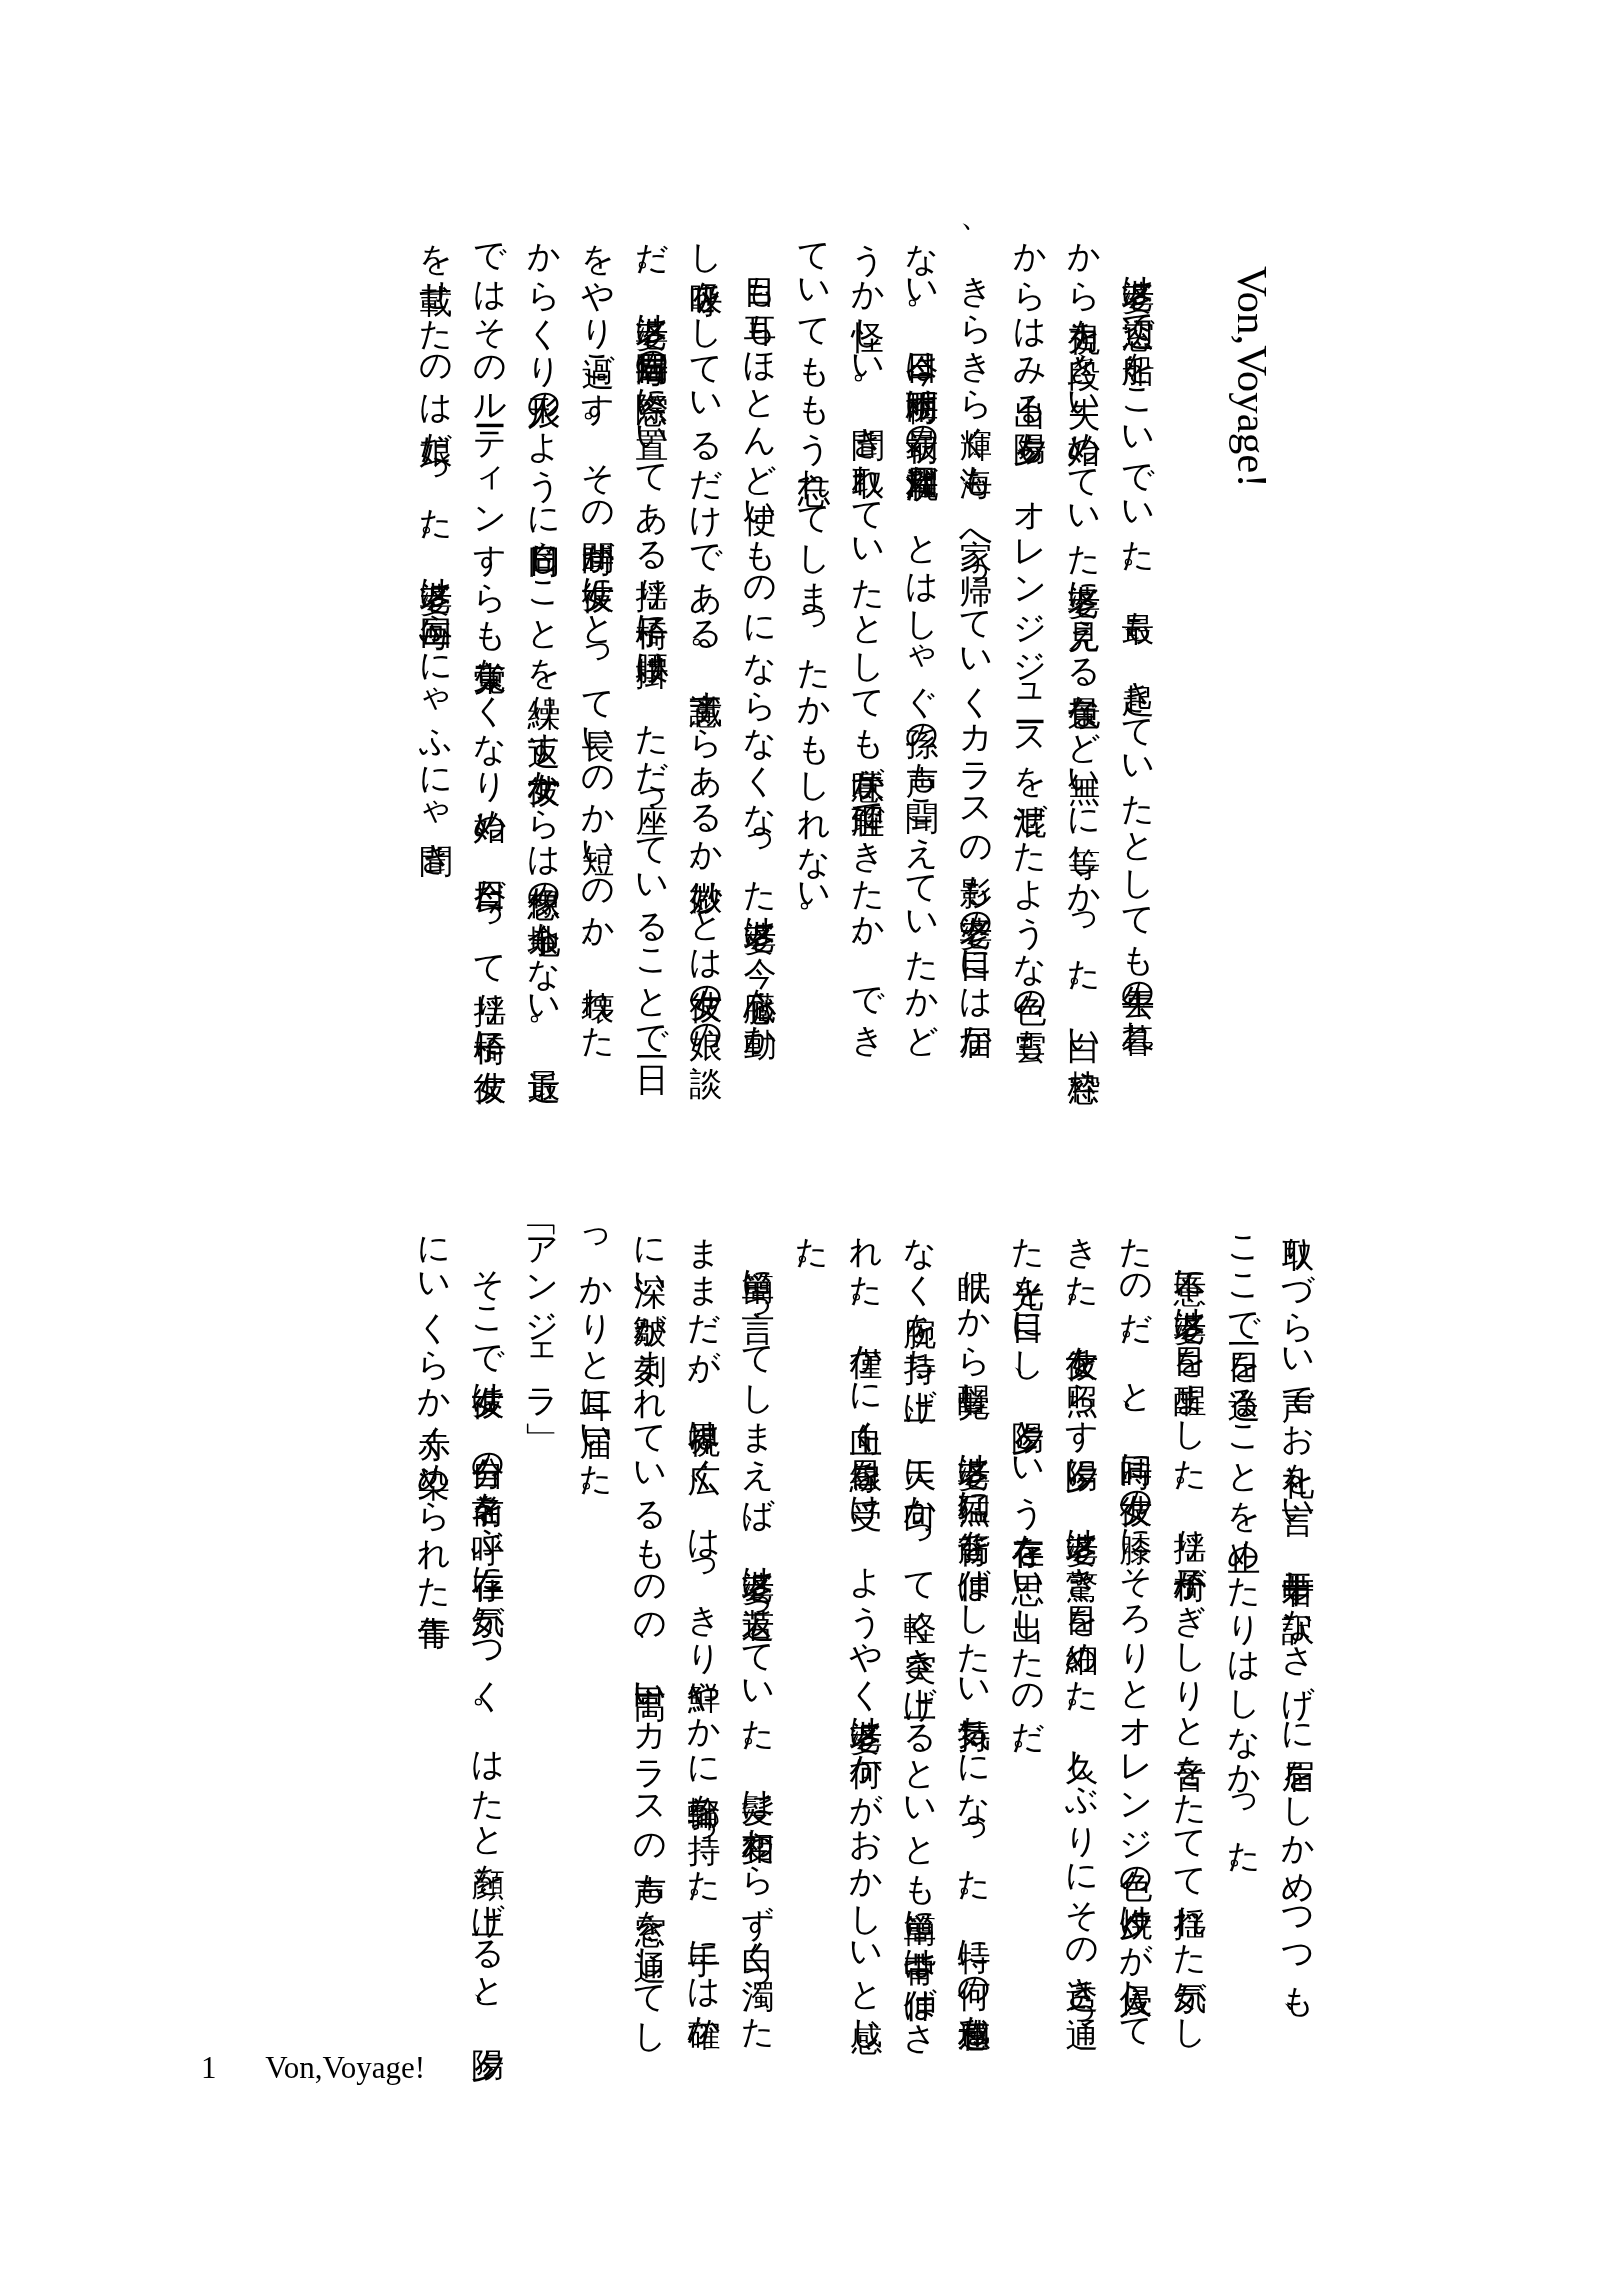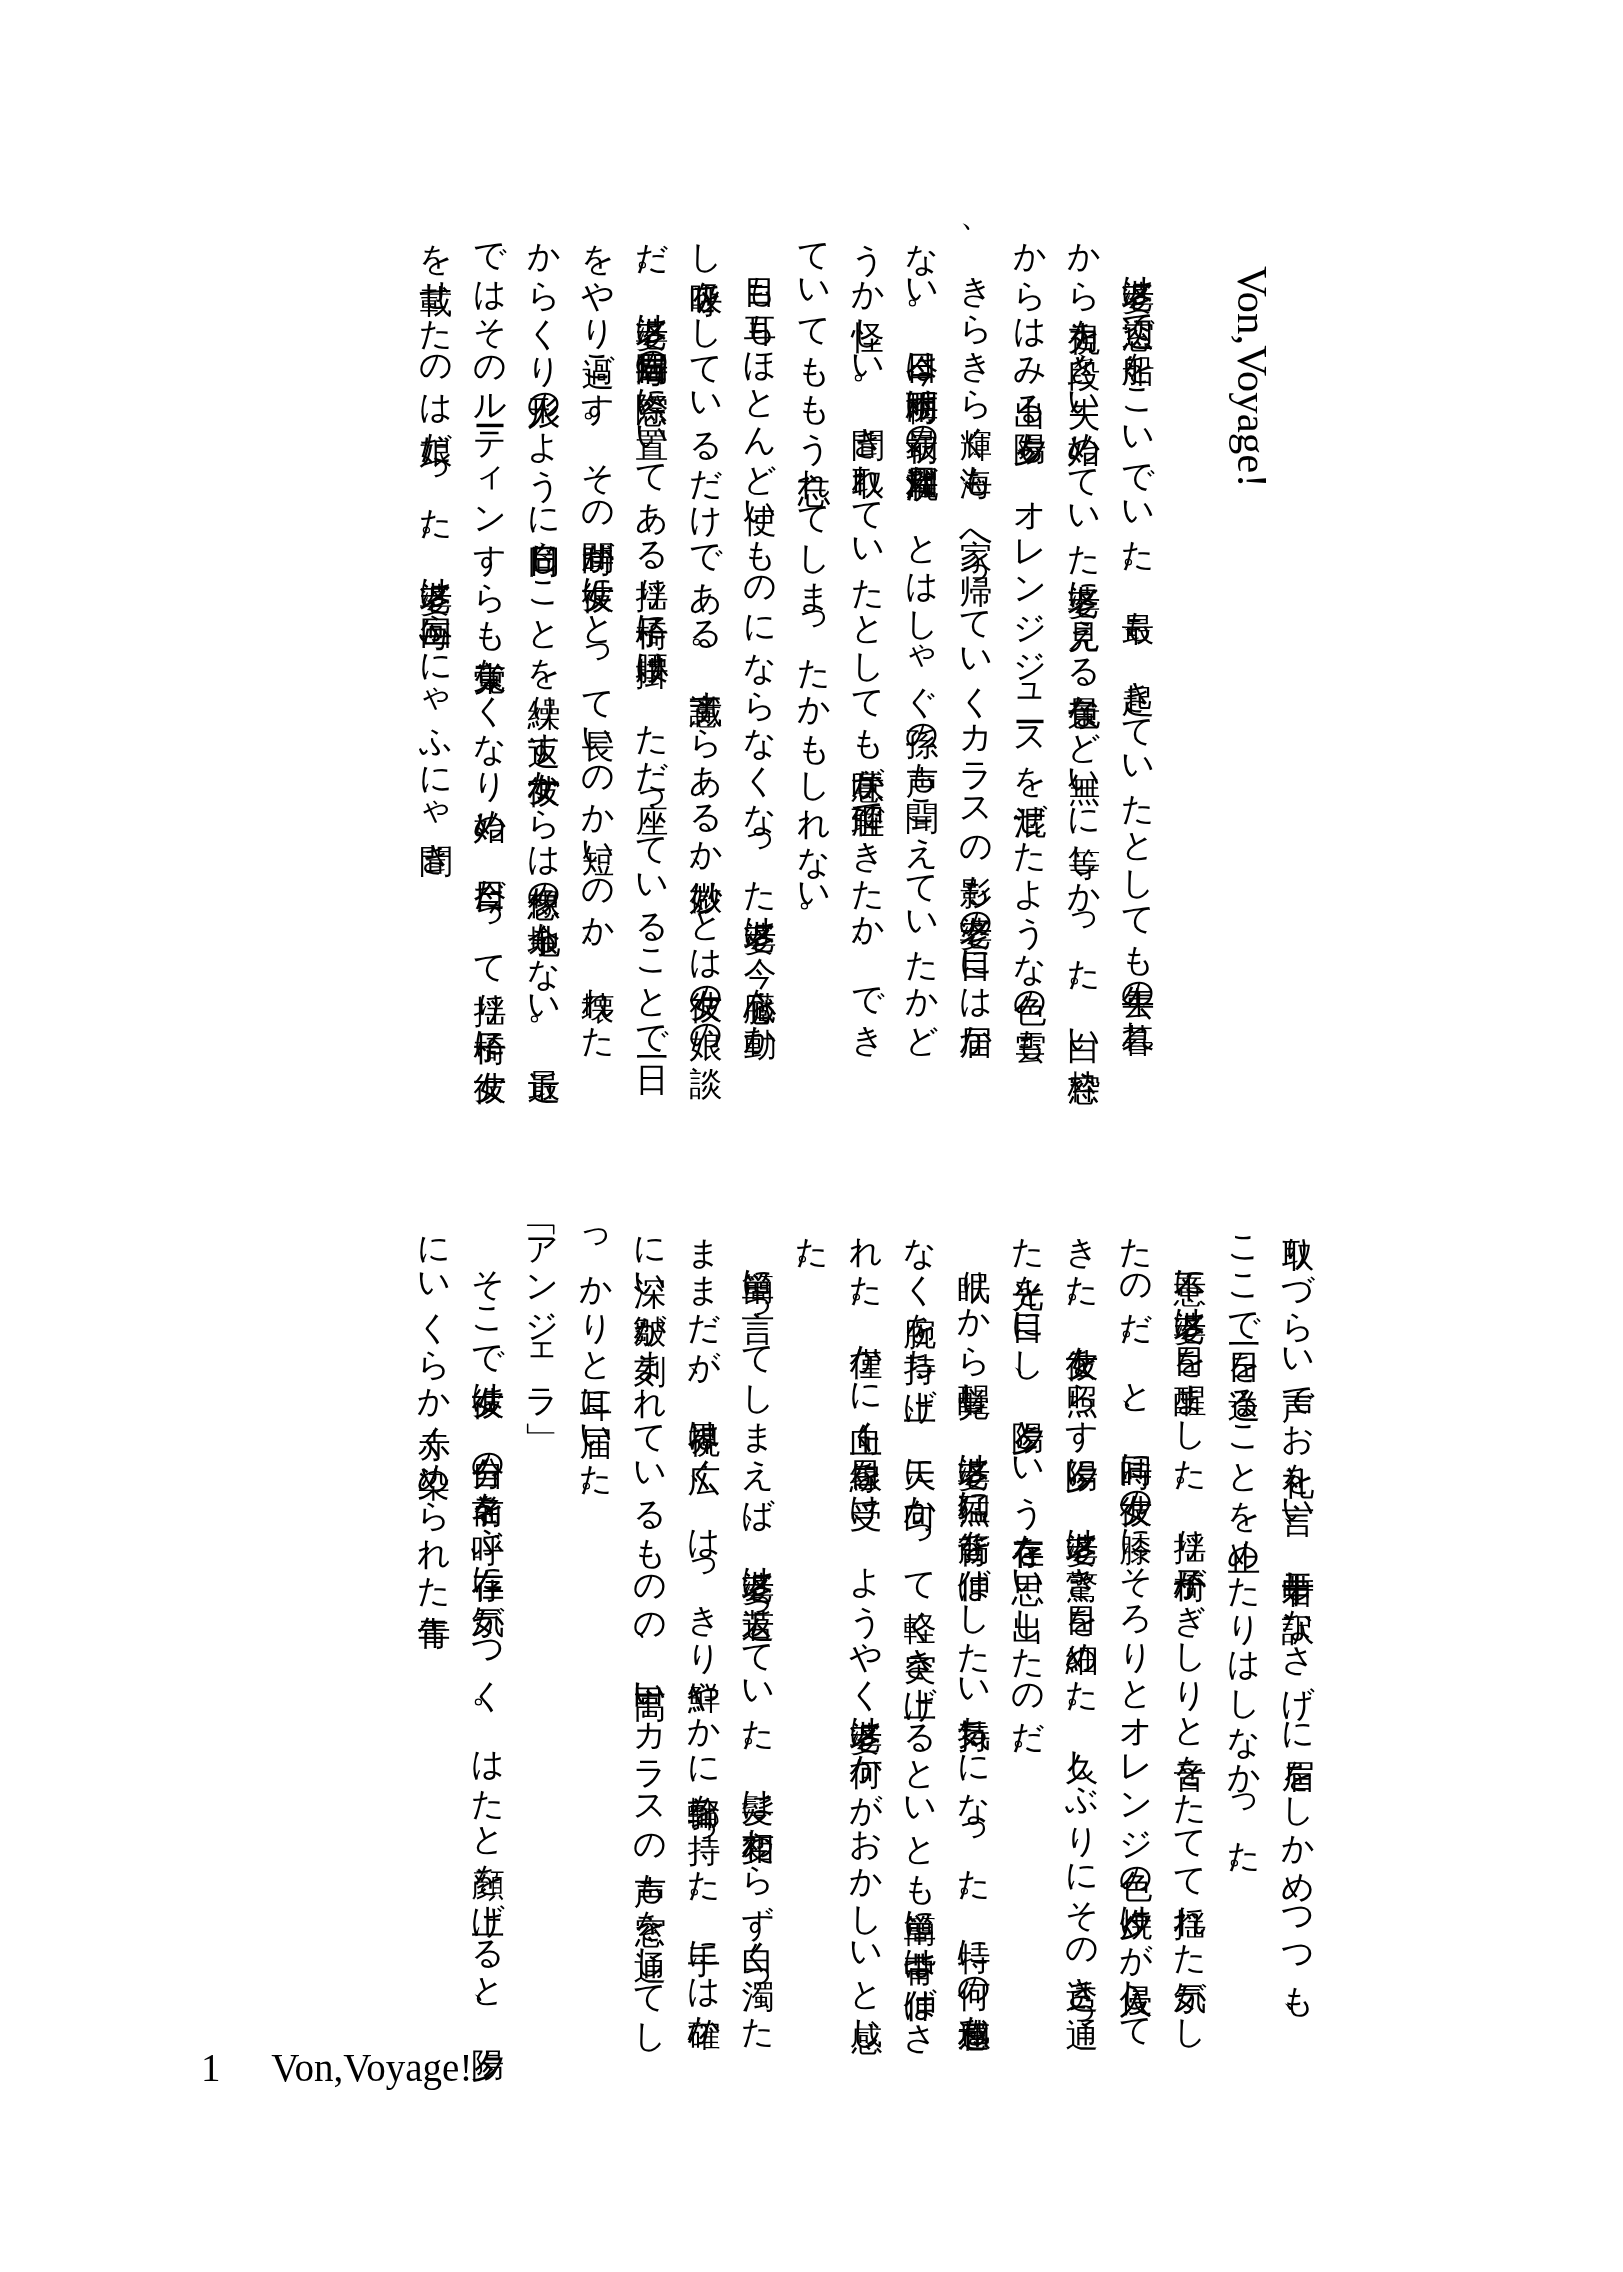--- a/index.html
+++ b/index.html
@@ -40,21 +40,21 @@
     font-weight: normal;
     margin: 46px 0 0 58px;
     padding: 0;
   }
   .para { margin: 0; padding: 0; text-indent: 0; }
   .para.indent { text-indent: 1em; }
   .page-footer {
     position: absolute;
     left: 201px;
     top: 2050px;
-    font-size: 39px;
+    font-size: 31px;
     line-height: 36px;
     white-space: nowrap;
   }
   .footer-title { margin-left: 41px; }
 </style>
 </head>
 <body>
 
 <div class="page">
 

